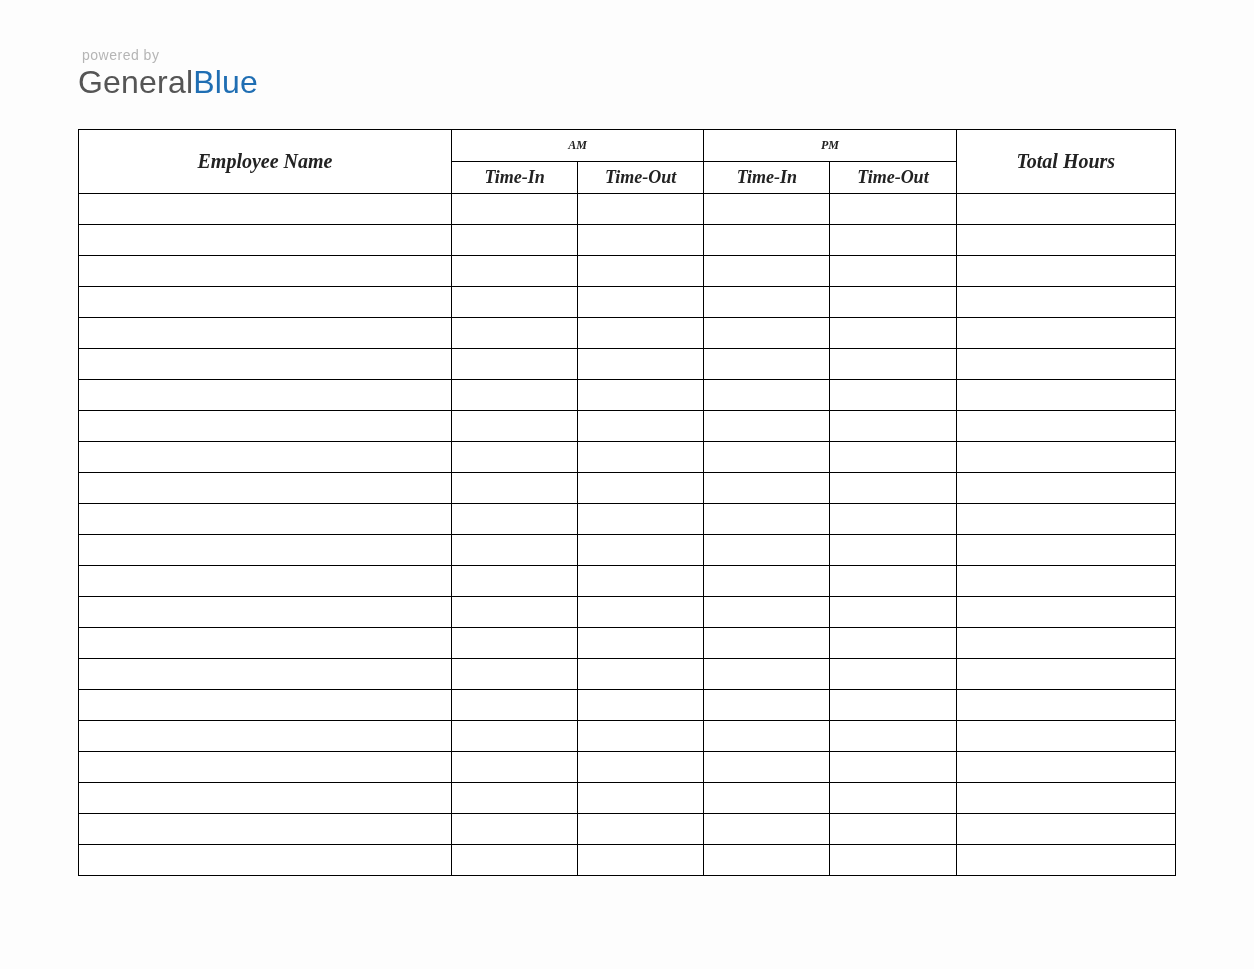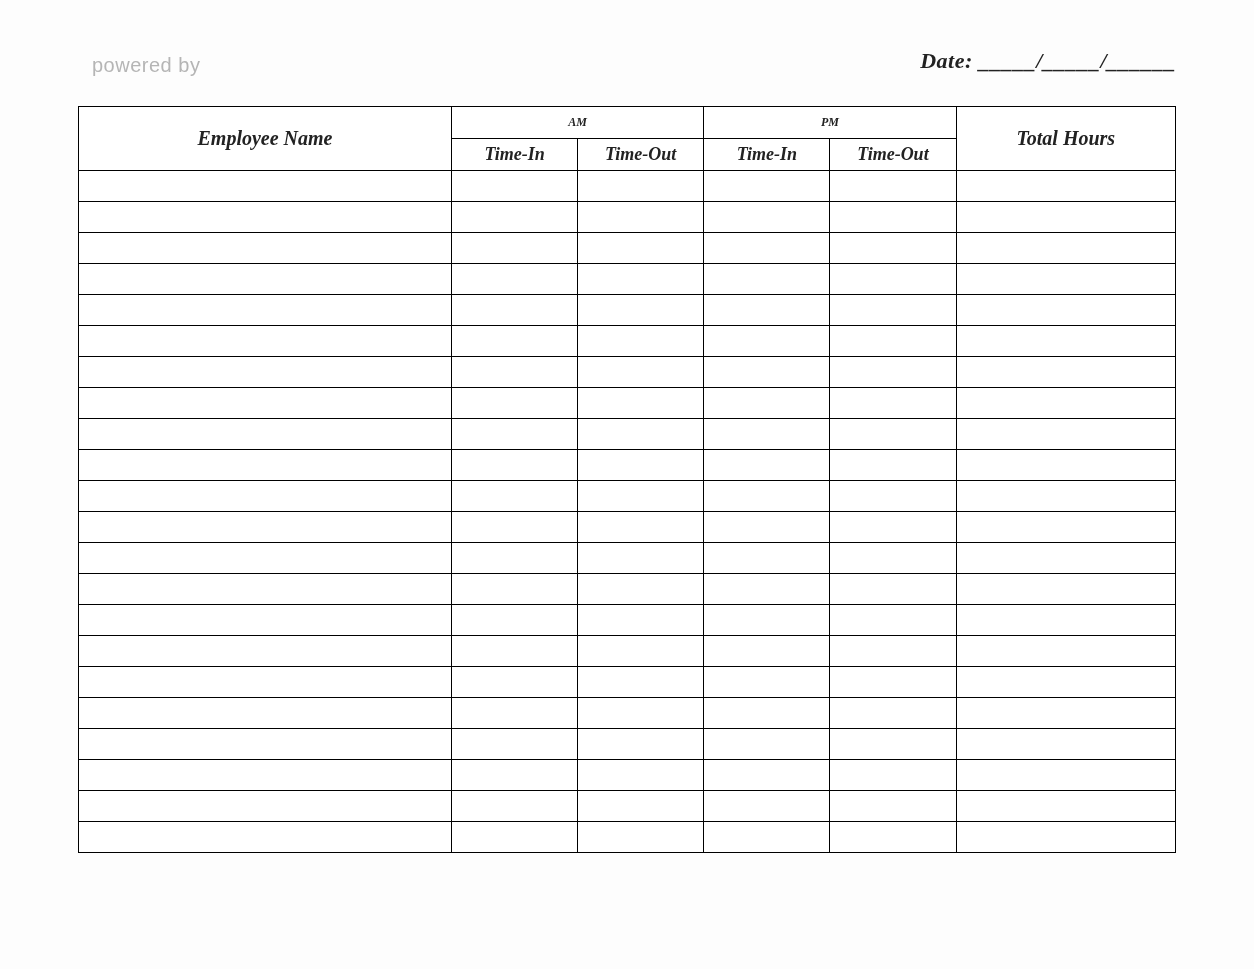--- a/index.html
+++ b/index.html
@@ -20,25 +20,25 @@
       align-items: flex-end;
       margin-bottom: 28px;
     }
     .logo-block {
       display: flex;
       flex-direction: column;
       line-height: 1.1;
     }
     .powered-by {
       font-family: Arial, Helvetica, sans-serif;
-      font-size: 20px;
+      font-size: 14px;
       color: #b5b5b5;
       letter-spacing: 0.5px;
       margin-bottom: 2px;
-      margin-left: 14px;
+      margin-left: 4px;
     }
     .brand {
       font-family: Arial, Helvetica, sans-serif;
       font-size: 32px;
       font-weight: 400;
       letter-spacing: 0.2px;
     }
     .brand .g1 {
       color: #555;
     }
@@ -92,22 +92,24 @@
       height: 31px;
       background: #fff;
     }
   </style>
 </head>
 <body>
 
 <div class="header-row">
   <div class="logo-block">
     <div class="powered-by">powered by</div>
+    <div class="brand">
+      <span class="g1">General</span><span class="g2">Blue</span>
+    </div>
   </div>
-  <div class="date-field">Date: _____/_____/______</div>
 </div>
 
 <table>
   <colgroup>
     <col class="col-employee">
     <col class="col-time">
     <col class="col-time">
     <col class="col-time">
     <col class="col-time">
     <col class="col-total">

